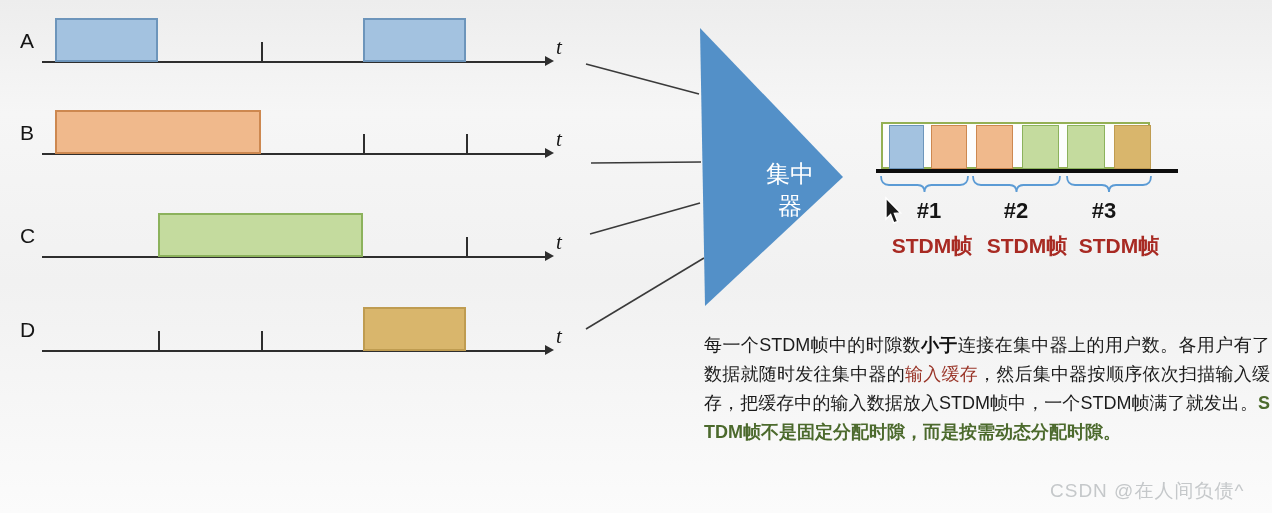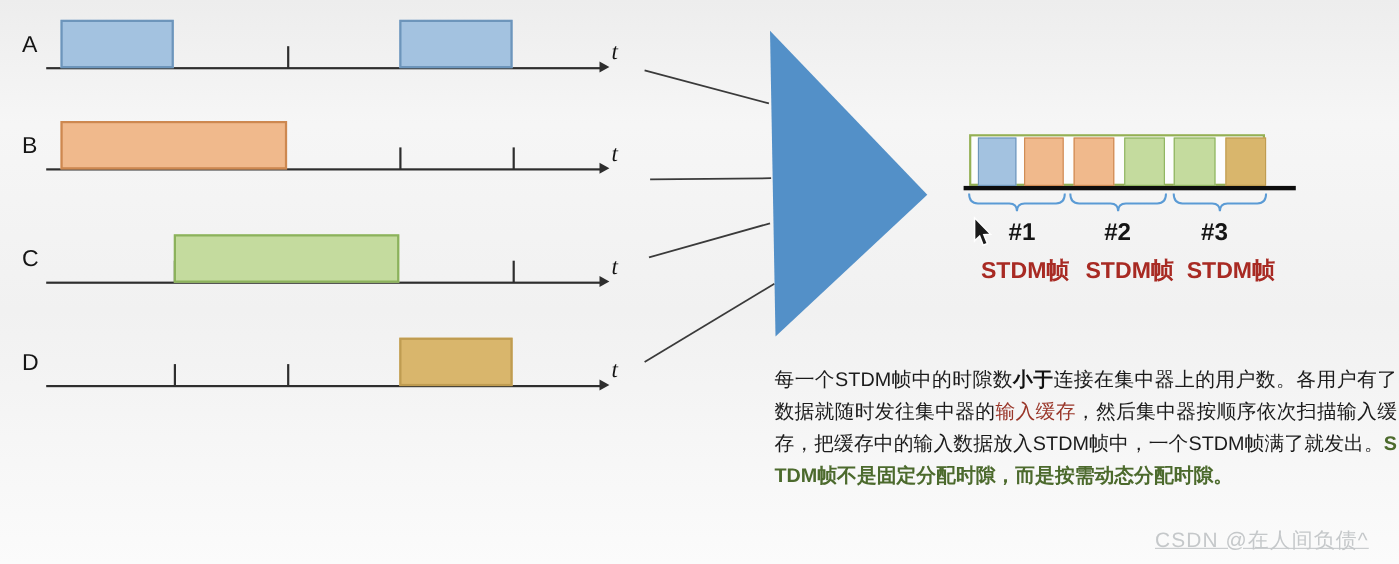--- a/index.html
+++ b/index.html
@@ -43,28 +43,29 @@
     <g id="braces">
         <path d="M881,176 Q881,185 889,185 L917.5,185 Q924.5,185 924.5,192 Q924.5,185 931.5,185 L960,185 Q968,185 968,176" fill="none" stroke="#5b9bd5" stroke-width="1.8"></path>
         <path d="M973,176 Q973,185 981,185 L1009.5,185 Q1016.5,185 1016.5,192 Q1016.5,185 1023.5,185 L1052,185 Q1060,185 1060,176" fill="none" stroke="#5b9bd5" stroke-width="1.8"></path>
         <path d="M1067,176 Q1067,185 1075,185 L1102,185 Q1109,185 1109,192 Q1109,185 1116,185 L1143,185 Q1151,185 1151,176" fill="none" stroke="#5b9bd5" stroke-width="1.8"></path>
       </g>
     <g transform="translate(886,198)">
       <path d="M0,0 L0,21 L4.6,16.6 L7.8,25 L11.6,23.4 L8.4,15.4 L14.6,15 Z" fill="#1a1a1a" stroke="#ffffff" stroke-width="1.4"></path>
     </g>
   </svg>
 
+  <div id="concentrator-label" style="left:762px;top:158px;">集中器</div>
 
   <div id="frame-box" style="left: 881px; top: 122px; width: 269px; height: 47px; border: 2px solid rgb(148, 176, 84);"></div>
 
   <div id="frame-baseline" style="left: 876px; top: 169px; width: 302px; height: 4px; background: rgb(13, 13, 13);"></div>
 
   <div id="paragraph" style="left:704px;top:331px;"><span style="color: rgb(27, 27, 27);">每一个STDM帧中的时隙数</span><span style="color: rgb(17, 17, 17); font-weight: bold;">小于</span><span style="color: rgb(27, 27, 27);">连接在集中器上的用户数。各用户有了数据就随时发往集中器的</span><span style="color: rgb(153, 53, 40);">输入缓存</span><span style="color: rgb(27, 27, 27);">，然后集中器按顺序依次扫描输入缓存，把缓存中的输入数据放入STDM帧中，一个STDM帧满了就发出。</span><span style="color: rgb(76, 106, 45); font-weight: bold;">STDM帧不是固定分配时隙，而是按需动态分配时隙。</span></div>
 
-  <div id="watermark" style="left: 1050px; top: 478px; color: rgb(197, 200, 202); text-decoration: underline;">CSDN @在人间负债^</div>
+  <div id="watermark" style="left: 1050px; top: 478px; color: rgb(197, 200, 202);">CSDN @在人间负债^</div>
 <div class="row-label" style="left: 20px; top: 29px;">A</div>
     <div class="axis-line" style="left: 42px; top: 61px; width: 505px;"></div>
     <div class="axis-arrow" style="left: 545px; top: 56px;"></div>
     <div class="t-label" style="left: 556px; top: 35px;">t</div>
     <div class="tick" style="left: 260.6px; top: 42px; height: 20px;"></div>
     <div class="data-block" style="left: 55px; top: 18px; width: 102.8px; height: 44px; background: rgb(163, 194, 224); border-color: rgb(109, 149, 187);"></div>
     <div class="data-block" style="left: 363.4px; top: 18px; width: 102.8px; height: 44px; background: rgb(163, 194, 224); border-color: rgb(109, 149, 187);"></div>
     <div class="row-label" style="left: 20px; top: 121px;">B</div>
     <div class="axis-line" style="left: 42px; top: 153px; width: 505px;"></div>
     <div class="axis-arrow" style="left: 545px; top: 148px;"></div>

